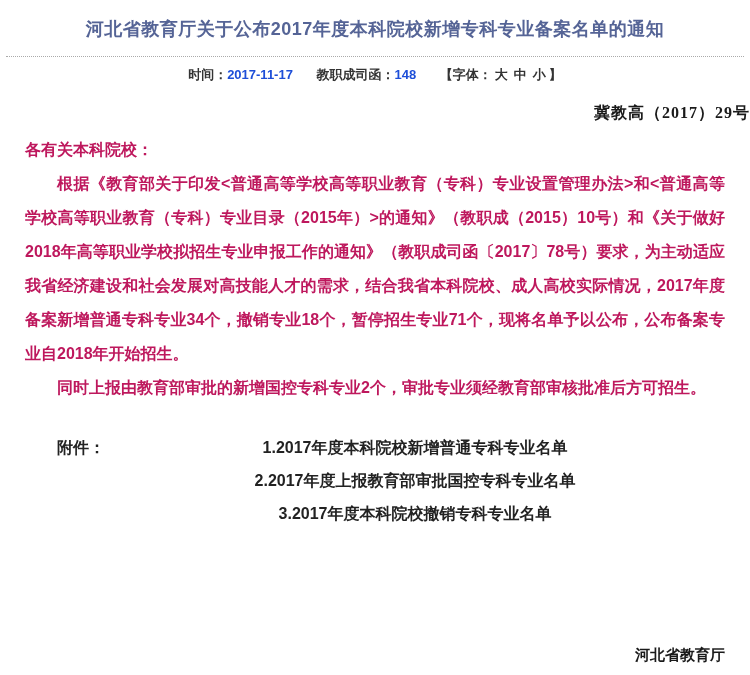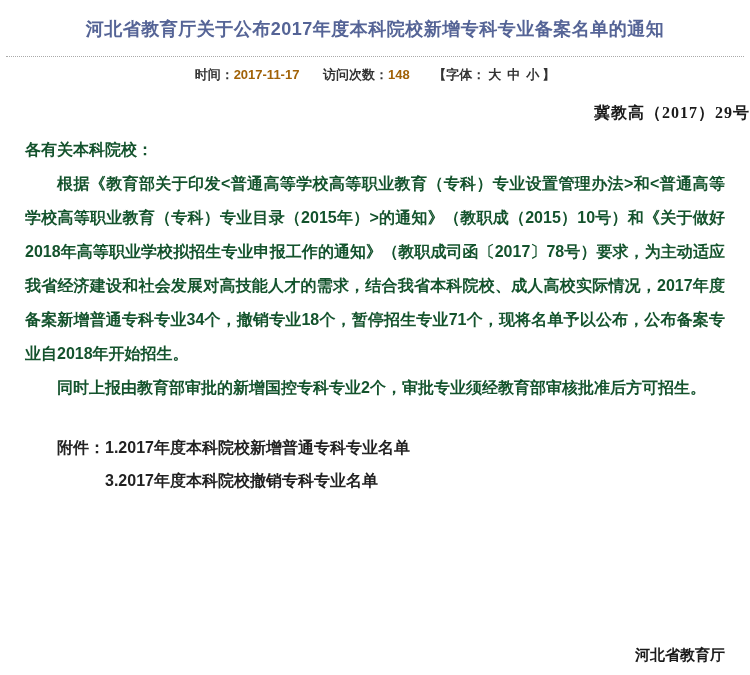--- a/index.html
+++ b/index.html
@@ -28,48 +28,48 @@
     height: 0;
   }
   .meta-bar {
     margin-top: 9px;
     text-align: center;
     font-size: 13px;
     font-weight: bold;
     color: #333333;
   }
   .meta-group { margin: 0 10px; white-space: nowrap; }
-  .meta-value { color: #a16207; }
+  .meta-value { color: #1d4ed8; }
   .font-ctl { margin: 0 3px; cursor: pointer; }
   .doc-number {
     margin-top: 19px;
     text-align: right;
     font-size: 16px;
     font-weight: bold;
     color: #1a1a1a;
     font-family: "Liberation Serif", "DejaVu Serif", serif;
     letter-spacing: 1px;
   }
   .body-text {
     margin: 9px 25px 0 25px;
     font-size: 16px;
     font-weight: bold;
     line-height: 34px;
-    color: #14532d;
+    color: #be185d;
     text-align: justify;
   }
   .para-indent { text-indent: 2em; }
   .attachments {
     margin: 26px 25px 0 57px;
     font-size: 16px;
     font-weight: bold;
     line-height: 33px;
     color: #222222;
   }
-  .att-row { display: flex; }
+  .att-row { display: flex; text-align: center; }
   .att-label { flex: 0 0 auto; }
   .att-list { flex: 1 1 auto; }
   .signature {
     position: absolute;
     right: 14px;
     bottom: 8px;
     text-align: right;
     font-size: 15px;
     font-weight: bold;
     color: #1a1a1a;
@@ -81,37 +81,38 @@
 <body>
 
 <div class="page">
 
   <div class="title">河北省教育厅关于公布2017年度本科院校新增专科专业备案名单的通知</div>
 
   <div class="dotted-rule"></div>
 
   <div class="meta-bar">
     <span class="meta-group"><span>时间：</span><span class="meta-value">2017-11-17</span></span>
-    <span class="meta-group"><span>访问次数：</span><span class="meta-value">148</span></span>
+    <span class="meta-group"><span>教职成司函：</span><span class="meta-value">148</span></span>
     <span class="meta-group"><span>【字体：</span><span class="font-ctl">大</span><span class="font-ctl">中</span><span class="font-ctl">小</span><span>】</span></span>
   </div>
 
   <div class="doc-number">冀教高（2017）29号</div>
 
   <div class="body-text">
     <div>各有关本科院校：</div>
     <div class="para-indent">根据《教育部关于印发&lt;普通高等学校高等职业教育（专科）专业设置管理办法&gt;和&lt;普通高等学校高等职业教育（专科）专业目录（2015年）&gt;的通知》（教职成（2015）10号）和《关于做好2018年高等职业学校拟招生专业申报工作的通知》（教职成司函〔2017〕78号）要求，为主动适应我省经济建设和社会发展对高技能人才的需求，结合我省本科院校、成人高校实际情况，2017年度备案新增普通专科专业34个，撤销专业18个，暂停招生专业71个，现将名单予以公布，公布备案专业自2018年开始招生。</div>
     <div class="para-indent">同时上报由教育部审批的新增国控专科专业2个，审批专业须经教育部审核批准后方可招生。</div>
   </div>
 
   <div class="attachments">
     <div class="att-row">
       <span class="att-label">附件：</span>
       <span class="att-list">
         <div>1.2017年度本科院校新增普通专科专业名单</div>
+        <div>2.2017年度上报教育部审批国控专科专业名单</div>
         <div>3.2017年度本科院校撤销专科专业名单</div>
       </span>
     </div>
   </div>
 
   <div class="signature">
     <div class="sig-dept">河北省教育厅</div>
   </div>
 
 </div>

